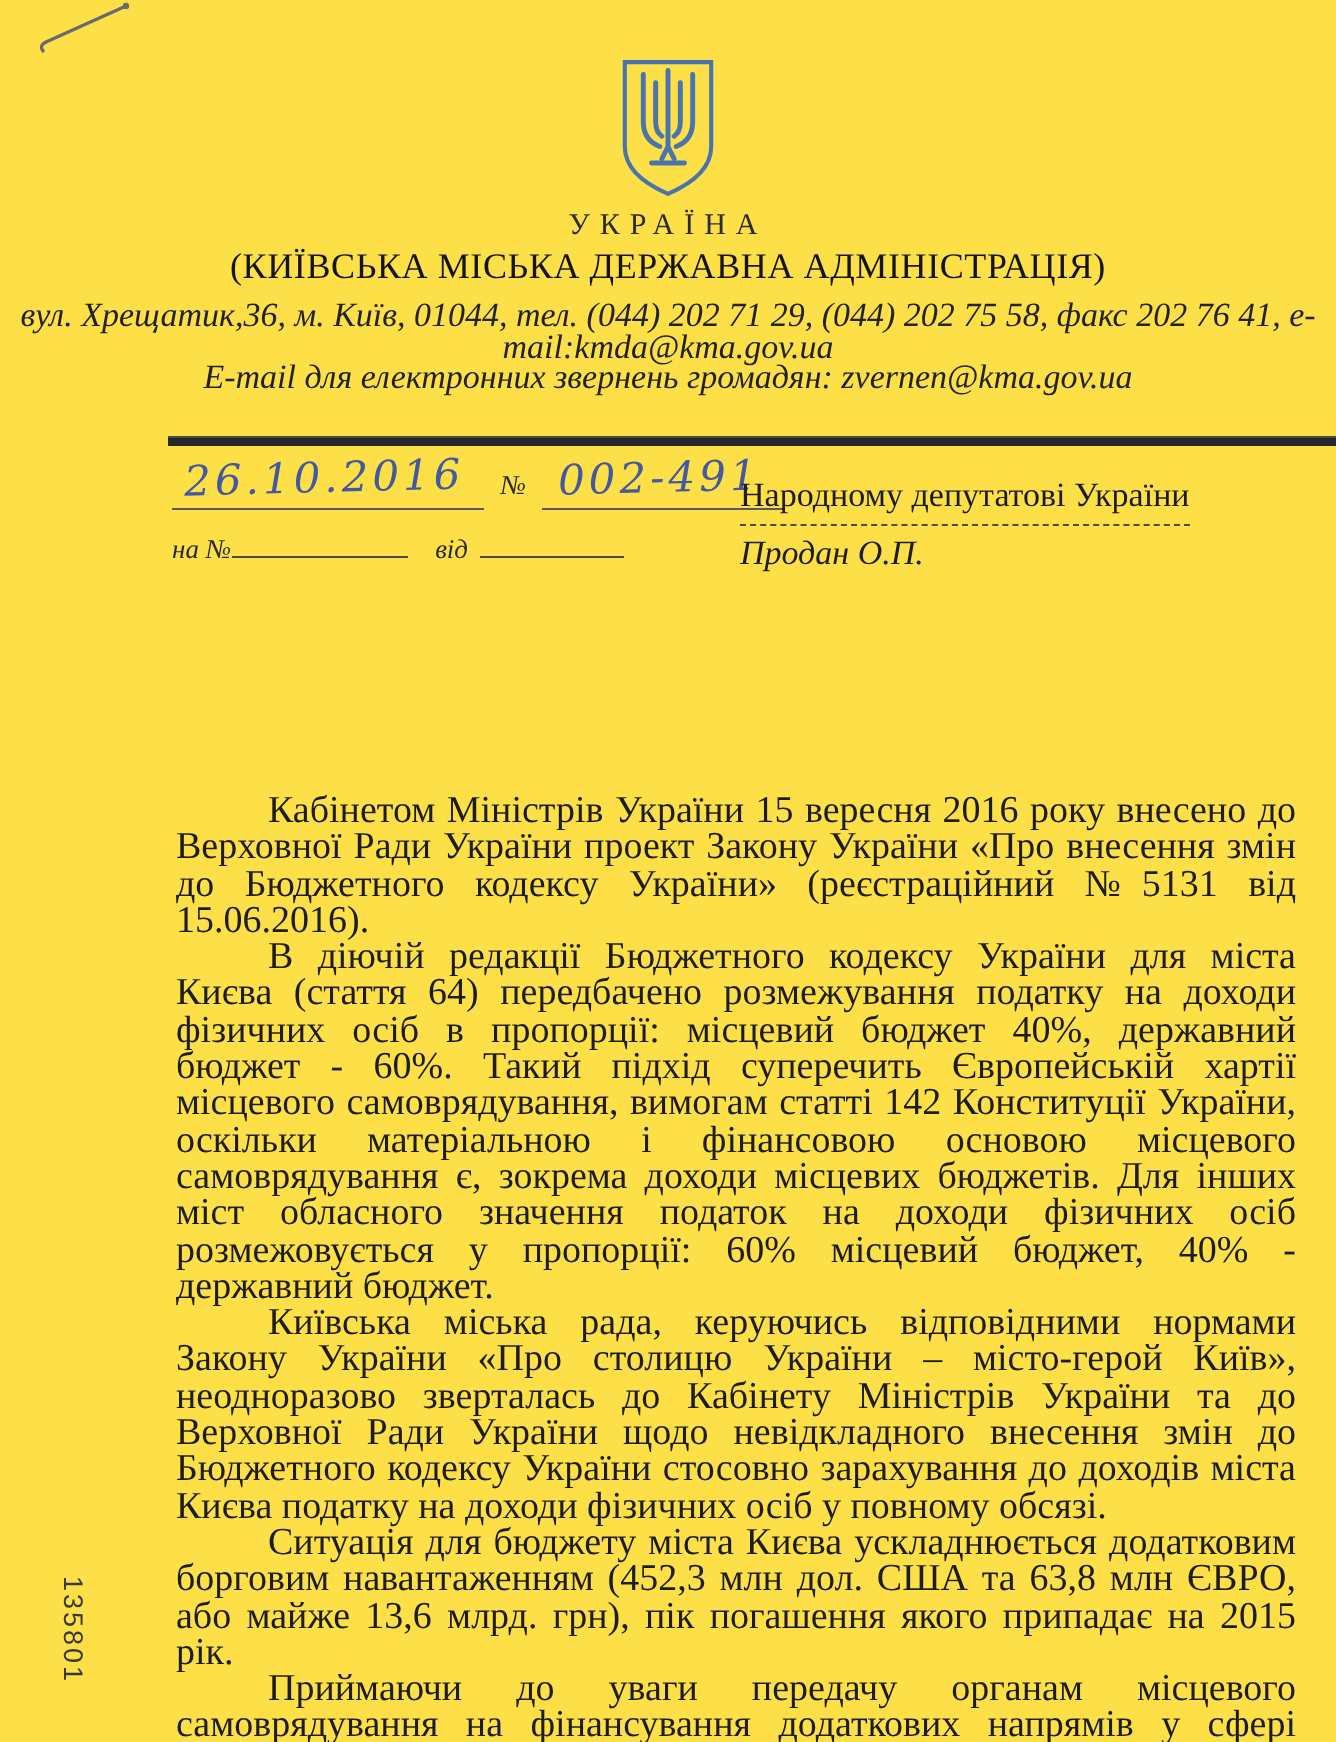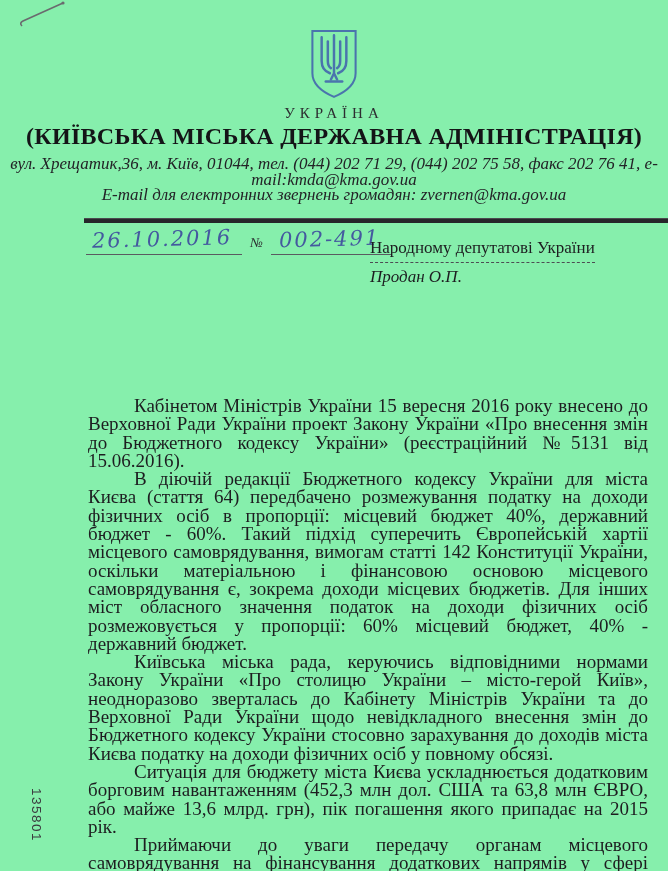--- a/index.html
+++ b/index.html
@@ -1,29 +1,29 @@
 <!DOCTYPE html>
 <html><head>
 <meta charset="utf-8">
 <style>
   html,body { margin:0; padding:0; background:#ffffff; }
   .page {
     position:relative; width:668px; height:871px;
-    background:#86efac; overflow:hidden;
+    background:#fde047; overflow:hidden;
     font-family:"Liberation Serif", serif; color:#1f1f22;
   }
   
   .corner-mark { position:absolute; top:0; left:6px; }
 
   
   .letterhead { position:absolute; top:28px; left:0; right:0; text-align:center; }
   .emblem { display:block; margin:0 auto; }
   .country { margin-top:5px; font-size:15px; letter-spacing:5px; color:#2d2d31; }
   .org1 { margin-top:13px; font-size:16.5px; letter-spacing:0.3px; color:#1d1d20; }
-  .org2 { margin-top:1px; font-size:24px; font-weight:bold; letter-spacing:0.3px; color:#141417; }
+  .org2 { margin-top:1px; font-size:18px; font-weight:normal; letter-spacing:0.3px; color:#141417; }
   .addr { margin-top:6px; font-style:italic; font-size:17px; line-height:15.5px; color:#232327; }
 
   .rule { position:absolute; top:218px; left:84px; width:584px; height:4px;
           background:#26262a; border-top:1px solid #4a4a4e; }
 
   
   .ref-left { position:absolute; top:227px; left:86px; }
   .hand-row { display:flex; align-items:flex-end; }
   .handwriting {
     font-family:"DejaVu Serif", serif; font-style:italic;
@@ -89,20 +89,23 @@
   </div>
 
   <div class="rule"></div>
 
   <div class="ref-left">
     <div class="hand-row">
       <span class="u-date"><span class="handwriting">26.10.2016</span></span>
       <span class="no-label">№</span>
       <span class="u-num"><span class="handwriting">002-491</span></span>
     </div>
+    <div class="reply-row">
+      <span>на №</span><span class="blank blank1"></span><span class="vid-label">від</span><span class="blank blank2"></span>
+    </div>
   </div>
 
   <div class="recipient">
     <div class="recipient-title">Народному депутатові України</div>
     <div class="recipient-name">Продан О.П.</div>
   </div>
 
 
   <main class="body-text">
     <p>Кабінетом Міністрів України 15 вересня 2016 року внесено до Верховної Ради України проект Закону України «Про внесення змін до Бюджетного кодексу України» (реєстраційний №5131 від 15.06.2016).</p>

